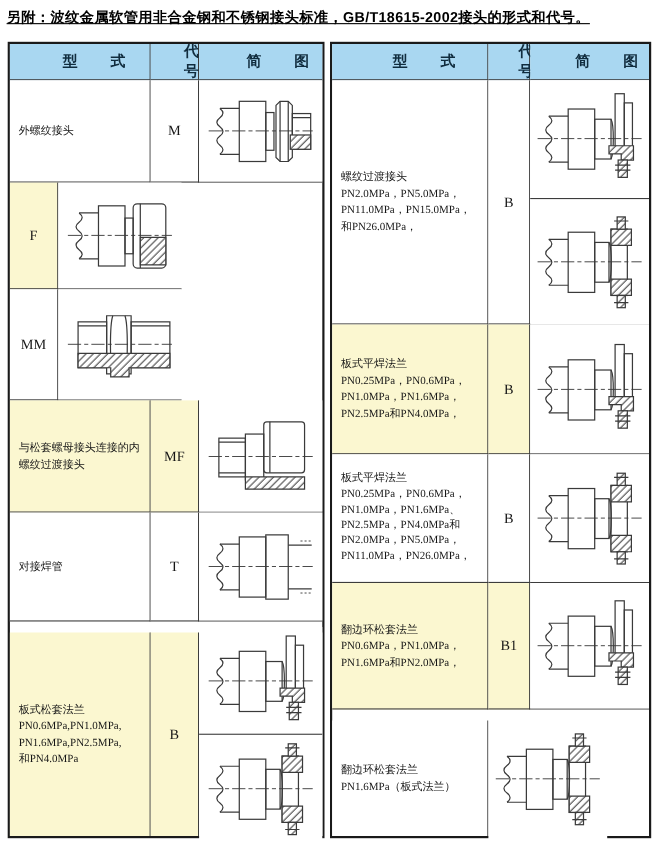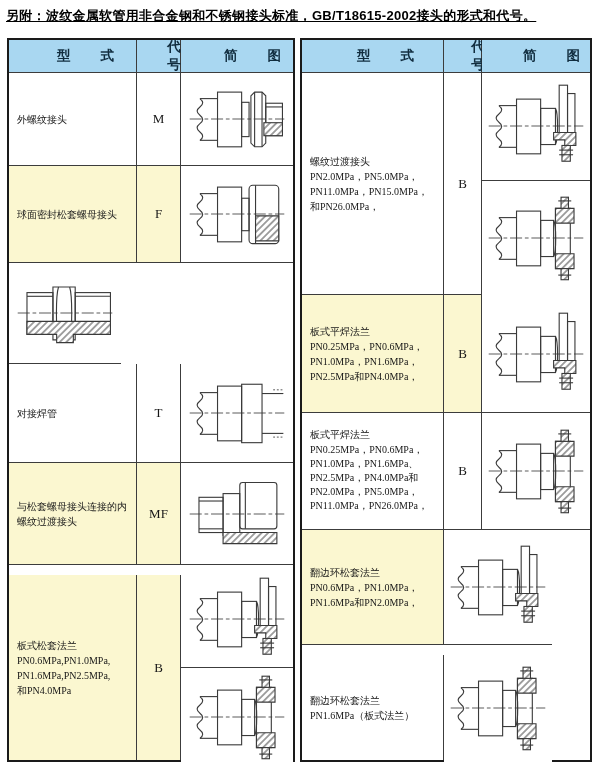--- a/index.html
+++ b/index.html
@@ -84,21 +84,20 @@
               <line x1="86" y1="35" x2="104" y2="35"></line>
               <rect x="84" y="52" width="20" height="14" fill="url(#h1)"></rect>
               <line x1="4" y1="48" x2="106" y2="48" stroke-width="0.9" stroke-dasharray="13 3 4 3"></line>
             </g>
           </svg>
         </div>
     </div>
   </div>
 
   <div class="row hl" style="height:97px">
-    <div class="c type">球面密封松套螺母接头</div>
     <div class="c code">F</div>
     <div class="c diag">
       <div class="dsub" style="height:96px">
           <svg width="102" height="90" viewBox="0 0 110 96">
             <defs>
               <pattern id="h2" width="5" height="5" patternUnits="userSpaceOnUse" patternTransform="rotate(45)">
                 <rect width="5" height="5" fill="#fff"></rect>
                 <line x1="1" y1="0" x2="1" y2="5" stroke="#5a5a5a" stroke-width="1.2"></line>
               </pattern>
             </defs>
@@ -112,20 +111,21 @@
               <line x1="75" y1="17" x2="75" y2="80"></line>
               <path d="M75 50 h25 v27 h-25 Z" fill="url(#h2)"></path>
               <line x1="4" y1="48" x2="106" y2="48" stroke-width="0.9" stroke-dasharray="13 3 4 3"></line>
             </g>
           </svg>
         </div>
     </div>
   </div>
 
   <div class="row" style="height:101px">
+    <div class="c code">MM</div>
     <div class="c diag">
       <div class="dsub" style="height:100px">
           <svg width="102" height="90" viewBox="0 0 110 96">
             <defs>
               <pattern id="h3" width="5" height="5" patternUnits="userSpaceOnUse" patternTransform="rotate(45)">
                 <rect width="5" height="5" fill="#fff"></rect>
                 <line x1="1" y1="0" x2="1" y2="5" stroke="#5a5a5a" stroke-width="1.2"></line>
               </pattern>
             </defs>
             <g fill="none" stroke="#3a3a3a" stroke-width="1.2">
@@ -137,49 +137,20 @@
               <rect x="66" y="26" width="38" height="45"></rect>
               <line x1="66" y1="30" x2="104" y2="30"></line>
               <path d="M14 57 h90 v14 h-40 v9 h-18 v-9 h-32 Z" fill="url(#h3)"></path>
               <line x1="4" y1="48" x2="106" y2="48" stroke-width="0.9" stroke-dasharray="13 3 4 3"></line>
             </g>
           </svg>
         </div>
     </div>
   </div>
 
-  <div class="row" style="height:99px">
-    <div class="c type">对接焊管</div>
-    <div class="c code">T</div>
-    <div class="c diag">
-      <div class="dsub" style="height:98px">
-          <svg width="102" height="90" viewBox="0 0 110 96">
-            <defs>
-              <pattern id="h5" width="5" height="5" patternUnits="userSpaceOnUse" patternTransform="rotate(45)">
-                <rect width="5" height="5" fill="#fff"></rect>
-                <line x1="1" y1="0" x2="1" y2="5" stroke="#5a5a5a" stroke-width="1.2"></line>
-              </pattern>
-            </defs>
-            <g fill="none" stroke="#3a3a3a" stroke-width="1.2">
-              <path d="M15 26 c4 3 4 6 0 9 c-4 3 -4 6 0 9 c4 3 4 6 0 9 c-4 3 -4 6 0 9 c4 3 4 6 0 9"></path>
-              <line x1="15" y1="26" x2="34" y2="26"></line>
-              <line x1="15" y1="71" x2="34" y2="71"></line>
-              <rect x="34" y="19" width="26" height="59"></rect>
-              <rect x="60" y="17" width="22" height="63"></rect>
-              <line x1="82" y1="27" x2="105" y2="27"></line>
-              <line x1="82" y1="70" x2="105" y2="70"></line>
-              <line x1="94" y1="23" x2="105" y2="23" stroke-dasharray="2 2" stroke-width="0.9"></line>
-              <line x1="94" y1="74" x2="105" y2="74" stroke-dasharray="2 2" stroke-width="0.9"></line>
-              <line x1="4" y1="48" x2="106" y2="48" stroke-width="0.9" stroke-dasharray="13 3 4 3"></line>
-            </g>
-          </svg>
-        </div>
-    </div>
-  </div>
-
   <div class="row hl" style="height:102px">
     <div class="c type">与松套螺母接头连接的内
 螺纹过渡接头</div>
     <div class="c code">MF</div>
     <div class="c diag">
       <div class="dsub" style="height:101px">
           <svg width="102" height="90" viewBox="0 0 110 96">
             <defs>
               <pattern id="h4" width="5" height="5" patternUnits="userSpaceOnUse" patternTransform="rotate(45)">
                 <rect width="5" height="5" fill="#fff"></rect>
@@ -187,20 +158,49 @@
               </pattern>
             </defs>
             <g fill="none" stroke="#3a3a3a" stroke-width="1.2">
               <rect x="14" y="30" width="26" height="38"></rect>
               <line x1="14" y1="34" x2="40" y2="34"></line>
               <line x1="14" y1="64" x2="40" y2="64"></line>
               <rect x="40" y="26" width="18" height="45"></rect>
               <rect x="58" y="14" width="40" height="50" rx="3"></rect>
               <line x1="64" y1="14" x2="64" y2="64"></line>
               <path d="M40 68 h58 v12 h-58 Z" fill="url(#h4)"></path>
+              <line x1="4" y1="48" x2="106" y2="48" stroke-width="0.9" stroke-dasharray="13 3 4 3"></line>
+            </g>
+          </svg>
+        </div>
+    </div>
+  </div>
+
+  <div class="row" style="height:99px">
+    <div class="c type">对接焊管</div>
+    <div class="c code">T</div>
+    <div class="c diag">
+      <div class="dsub" style="height:98px">
+          <svg width="102" height="90" viewBox="0 0 110 96">
+            <defs>
+              <pattern id="h5" width="5" height="5" patternUnits="userSpaceOnUse" patternTransform="rotate(45)">
+                <rect width="5" height="5" fill="#fff"></rect>
+                <line x1="1" y1="0" x2="1" y2="5" stroke="#5a5a5a" stroke-width="1.2"></line>
+              </pattern>
+            </defs>
+            <g fill="none" stroke="#3a3a3a" stroke-width="1.2">
+              <path d="M15 26 c4 3 4 6 0 9 c-4 3 -4 6 0 9 c4 3 4 6 0 9 c-4 3 -4 6 0 9 c4 3 4 6 0 9"></path>
+              <line x1="15" y1="26" x2="34" y2="26"></line>
+              <line x1="15" y1="71" x2="34" y2="71"></line>
+              <rect x="34" y="19" width="26" height="59"></rect>
+              <rect x="60" y="17" width="22" height="63"></rect>
+              <line x1="82" y1="27" x2="105" y2="27"></line>
+              <line x1="82" y1="70" x2="105" y2="70"></line>
+              <line x1="94" y1="23" x2="105" y2="23" stroke-dasharray="2 2" stroke-width="0.9"></line>
+              <line x1="94" y1="74" x2="105" y2="74" stroke-dasharray="2 2" stroke-width="0.9"></line>
               <line x1="4" y1="48" x2="106" y2="48" stroke-width="0.9" stroke-dasharray="13 3 4 3"></line>
             </g>
           </svg>
         </div>
     </div>
   </div>
 
   <div class="row hl" style="height:195px">
     <div class="c type">板式松套法兰
 PN0.6MPa,PN1.0MPa,
@@ -401,20 +401,21 @@
             </g>
           </svg>
         </div>
     </div>
   </div>
 
   <div class="row hl" style="height:115px">
     <div class="c type">翻边环松套法兰
 PN0.6MPa，PN1.0MPa，
 PN1.6MPa和PN2.0MPa，</div>
+    <div class="c code">B1</div>
     <div class="c diag">
       <div class="dsub" style="height:114px">
           <svg width="102" height="90" viewBox="0 0 110 96">
             <defs>
               <pattern id="h12" width="5" height="5" patternUnits="userSpaceOnUse" patternTransform="rotate(45)">
                 <rect width="5" height="5" fill="#fff"></rect>
                 <line x1="1" y1="0" x2="1" y2="5" stroke="#5a5a5a" stroke-width="1.2"></line>
               </pattern>
             </defs>
             <g fill="none" stroke="#3a3a3a" stroke-width="1.2">

